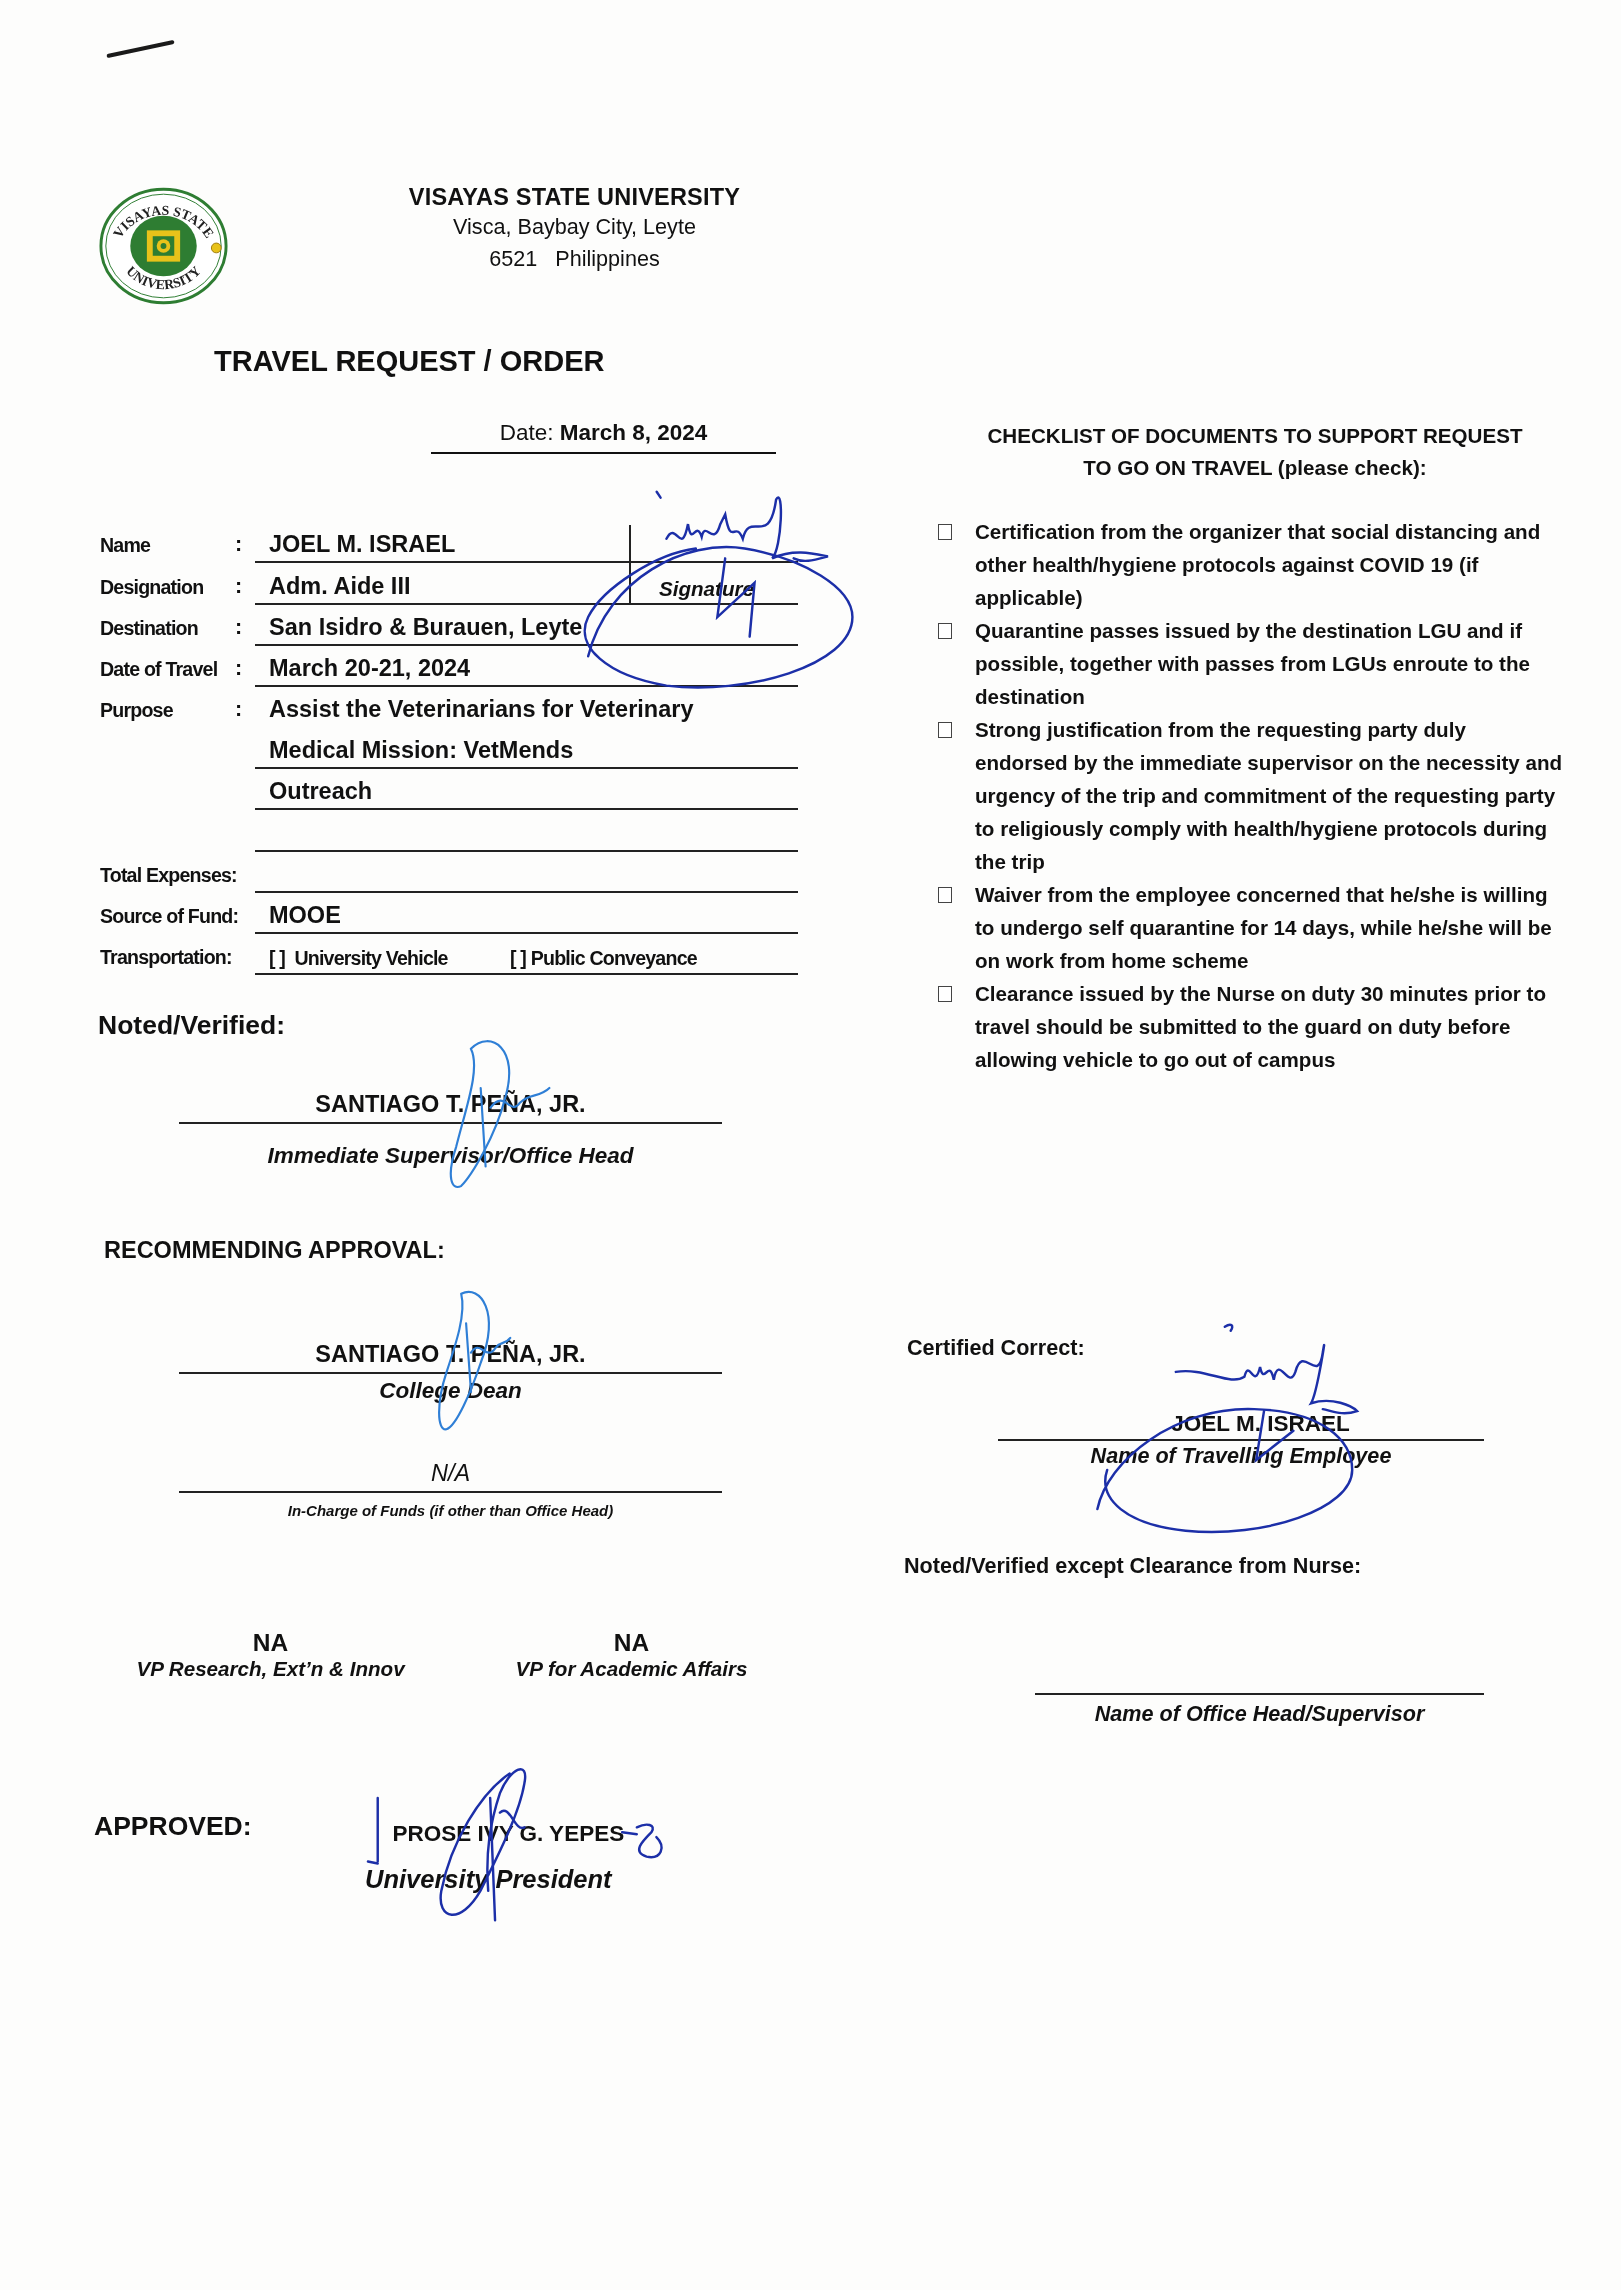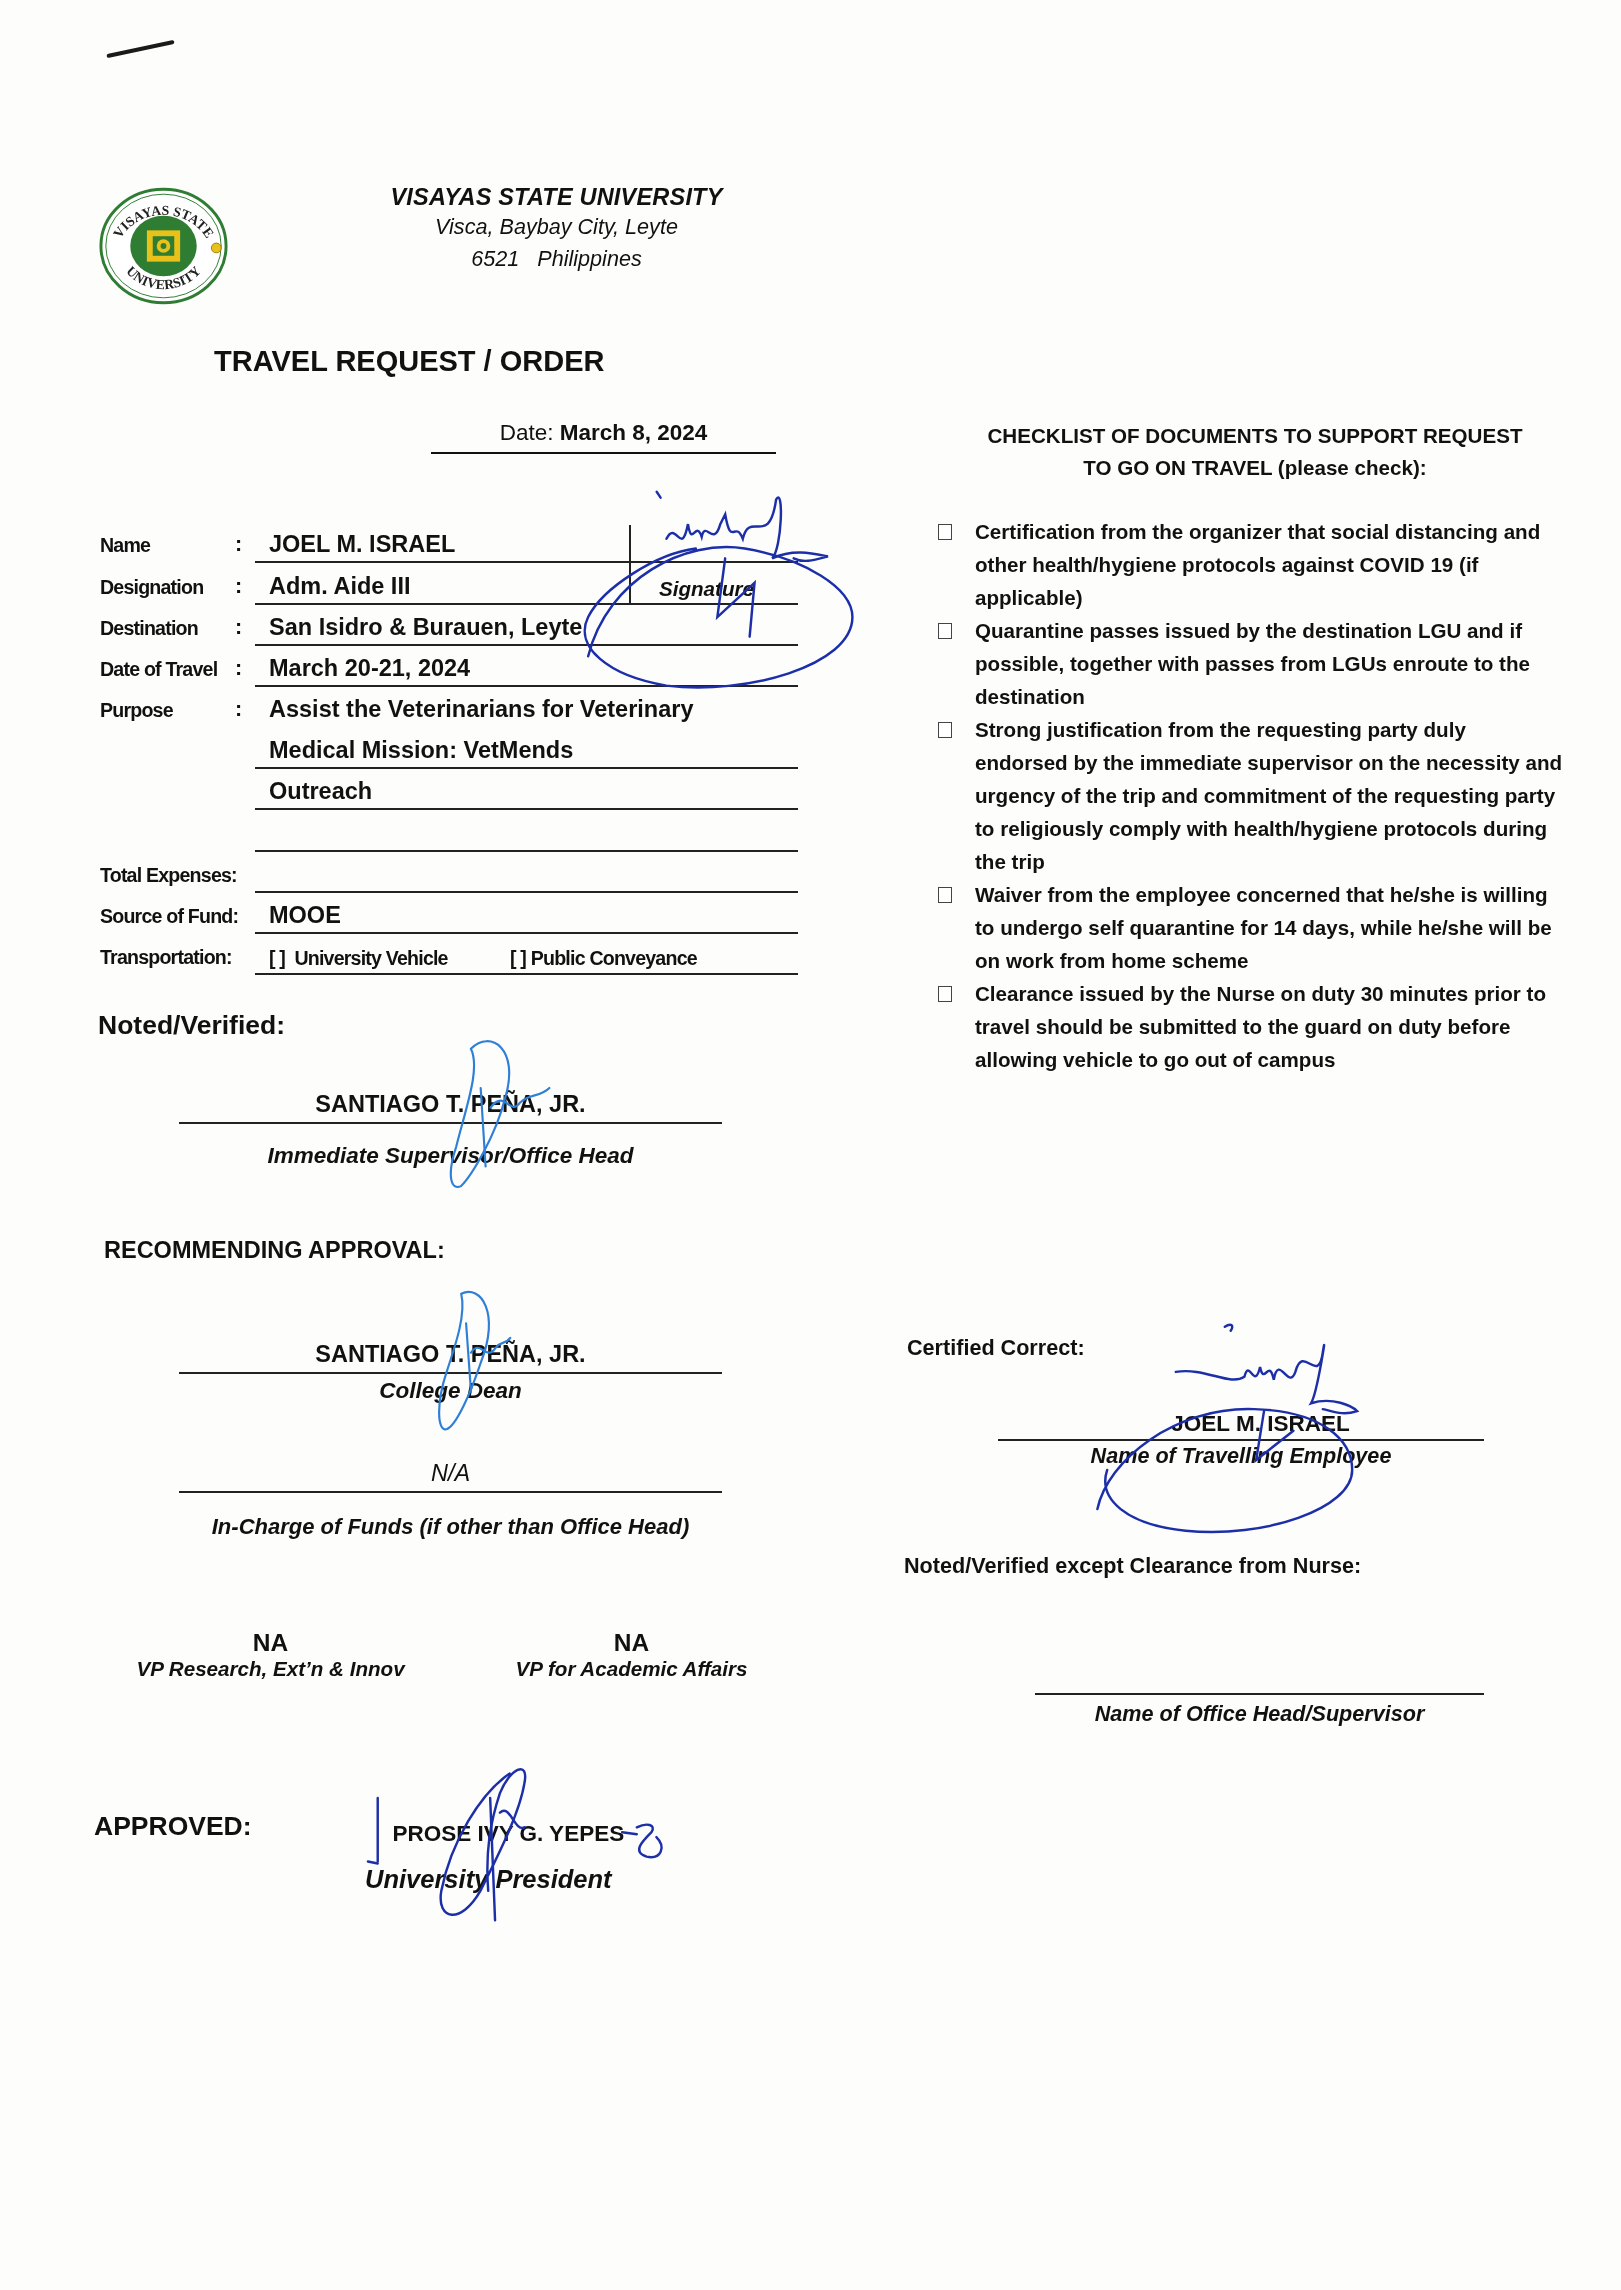--- a/index.html
+++ b/index.html
@@ -10,21 +10,21 @@
   }
   .abs { position: absolute; }
   .c { text-align: center; }
 
   
   .staple { left: 106px; top: 47px; width: 69px; height: 3.9px; background: #1a1a1a; transform: rotate(-12deg); border-radius: 2px; }
 
   
   .logo { left: 98px; top: 186px; width: 131px; height: 120px; }
 
-  .uni-block { left: 292px; top: 184px; width: 529px; font-style: italic; }
+  .uni-block { left: 310px; top: 184px; width: 529px; }
   .uni-name { font-size: 23.5px; font-weight: bold; letter-spacing: 0.2px; }
   .uni-addr { font-size: 21.6px; line-height: 32px; }
 
   .doc-title { left: 214px; top: 345px; font-size: 29px; font-weight: bold; }
 
   .date-line { left: 431px; top: 420px; width: 345px; border-bottom: 2px solid #111; font-size: 22.5px; padding: 0 0 5.9px 0; text-align: center; }
   .date-line .v { font-weight: bold; }
 
   
   .frow { position: absolute; left: 100px; width: 698px; height: 39px; }
@@ -164,21 +164,21 @@
 <div class="abs" style="left:104px;top:1237px;font-size:23.5px;font-weight:bold">RECOMMENDING APPROVAL:</div>
 <div class="abs c" style="left:179px;top:1341px;width:543px">
   <div class="sig-name" style="padding-bottom:3.9px">SANTIAGO T. PEÑA, JR.</div>
   <div class="sig-line"></div>
   <div class="sig-title" style="padding-top:3.9px">College Dean</div>
 </div>
 
 <div class="abs c" style="left:179px;top:1460px;width:543px">
   <div style="font-size:23.5px;font-style:italic;padding-bottom:3.9px">N/A</div>
   <div class="sig-line"></div>
-  <div class="sig-title" style="font-size:22px;padding-top:21px">In-Charge of Funds (if other than Office Head)</div>
+  <div class="sig-title" style="font-size:15px;padding-top:9px">In-Charge of Funds (if other than Office Head)</div>
 </div>
 
 <div class="abs c" style="left:98px;top:1629px;width:345px">
   <div class="sig-name" style="font-size:24.5px">NA</div>
   <div class="sig-title" style="font-size:20.6px">VP Research, Ext’n &amp; Innov</div>
 </div>
 <div class="abs c" style="left:459px;top:1629px;width:345px">
   <div class="sig-name" style="font-size:24.5px">NA</div>
   <div class="sig-title" style="font-size:20.6px">VP for Academic Affairs</div>
 </div>

